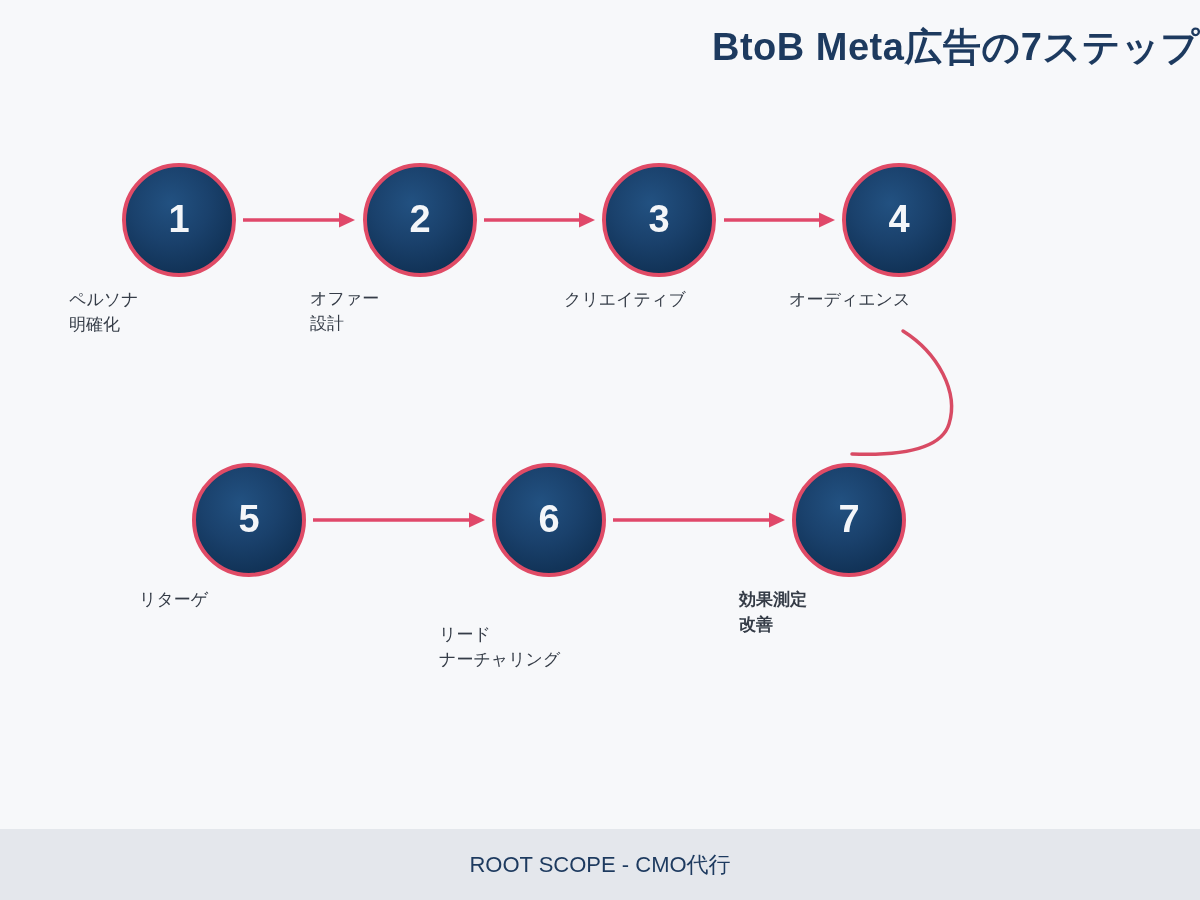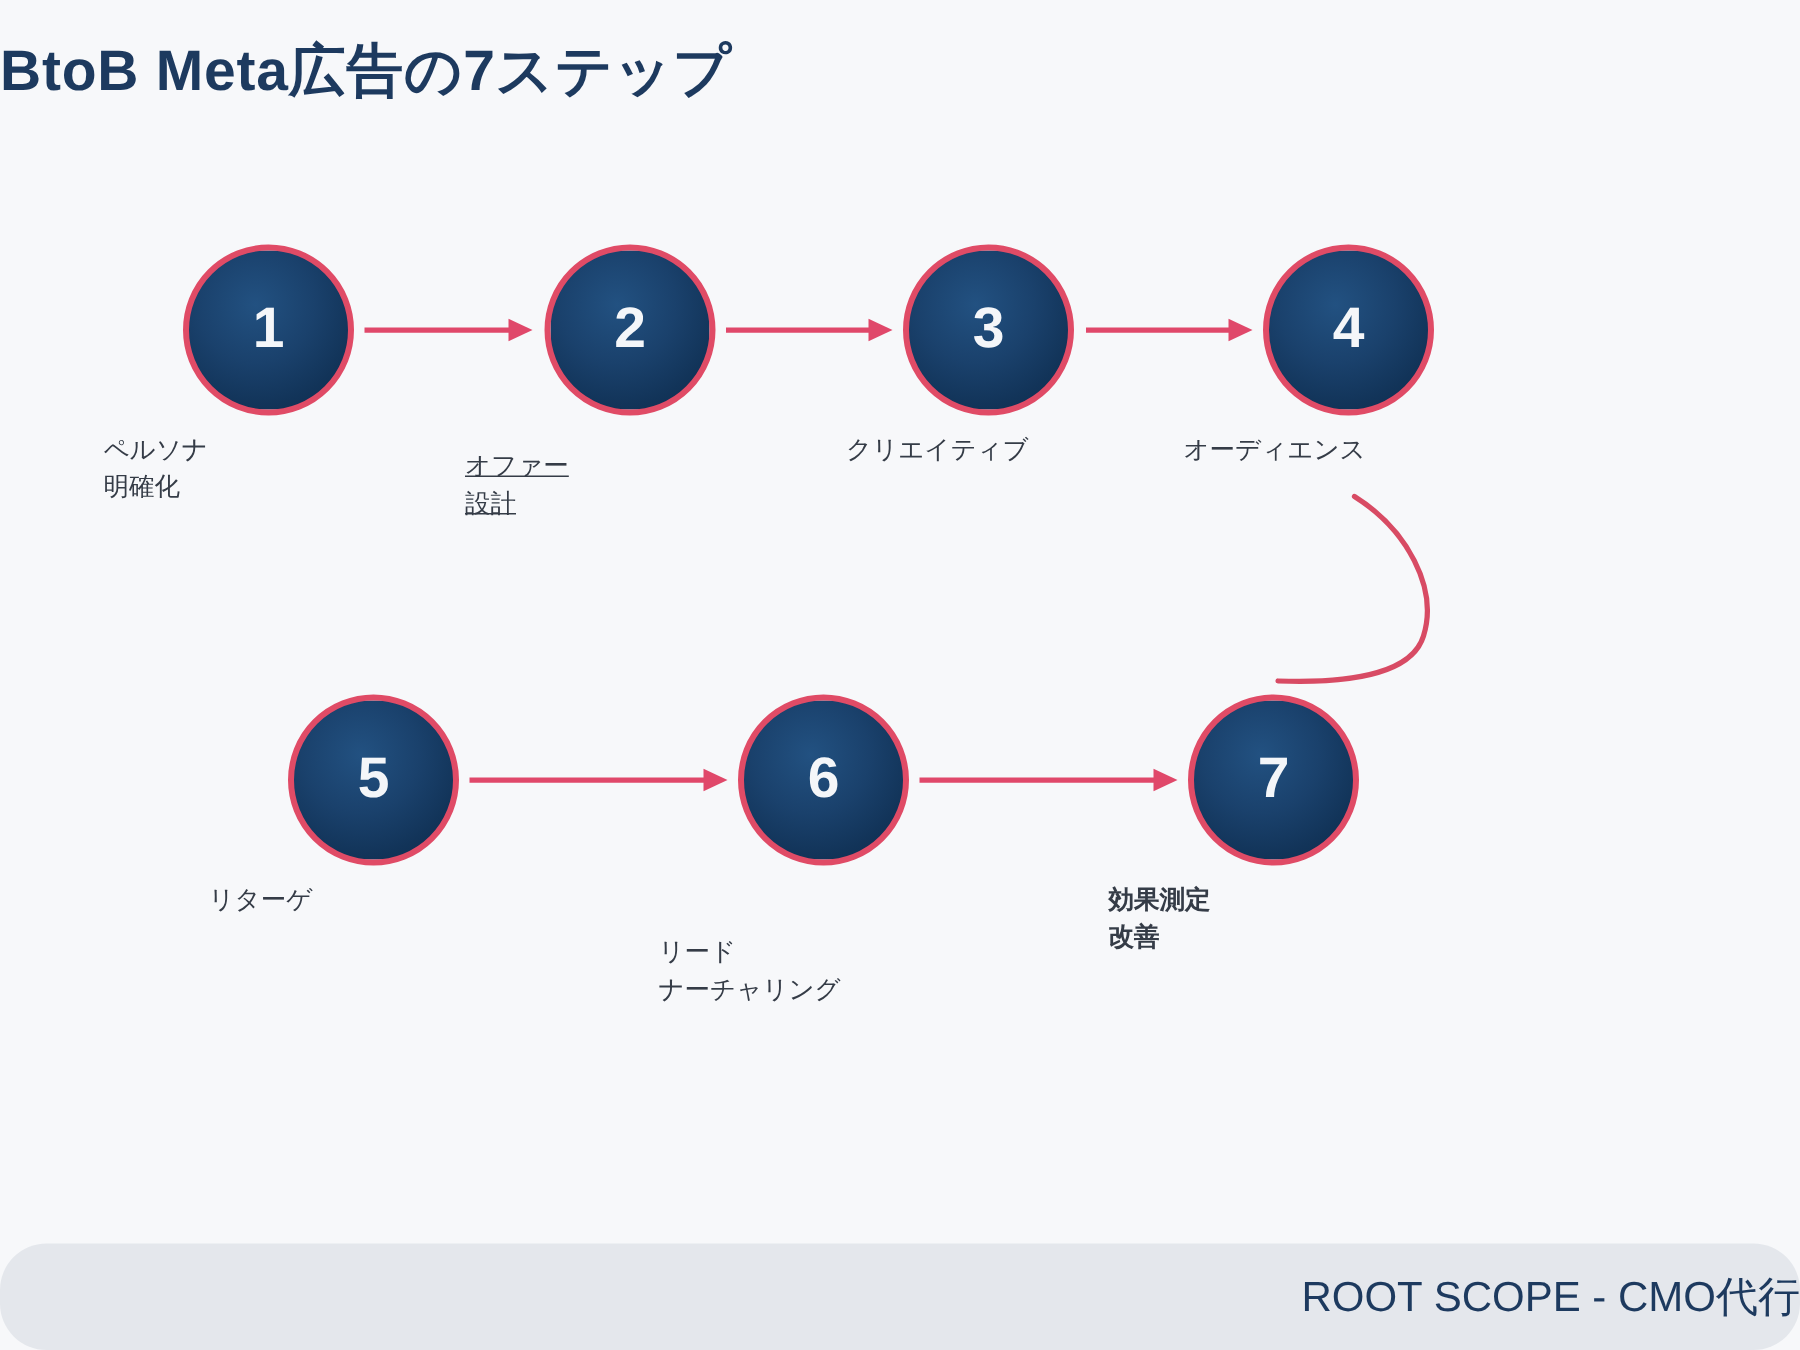--- a/index.html
+++ b/index.html
@@ -6,21 +6,21 @@
   html, body { width: 1200px; height: 900px; }
   body {
     position: relative;
     background: #f7f8fa;
     font-family: "Liberation Sans", sans-serif;
     overflow: hidden;
   }
   .title {
     position: absolute;
     top: 22px; left: 0; width: 1200px;
-    text-align: left;
+    text-align: right;
     font-size: 38px;
     font-weight: 700;
     color: #1d3a5f;
     letter-spacing: 0.5px;
   }
   .connector-layer {
     position: absolute;
     top: 0; left: 0;
     width: 1200px; height: 900px;
     pointer-events: none;
@@ -49,25 +49,24 @@
     line-height: 25px;
     color: #353c47;
   }
   .footer {
     position: absolute;
     left: 0; bottom: 0;
     width: 1200px; height: 71px;
     background: #e4e7ec;
     display: flex;
     align-items: center;
-    justify-content: flex-end;
-    font-size: 28px;
+    justify-content: center;
+    font-size: 22px;
     font-weight: 500;
     color: #1d3a5f;
-    border-radius: 31px;
   }
 </style>
 </head>
 <body>
 
 <div class="title">BtoB Meta広告の7ステップ</div>
 
 <svg class="connector-layer" viewBox="0 0 1200 900" xmlns="http://www.w3.org/2000/svg">
 
   <g>
@@ -99,21 +98,21 @@
   <span class="num">1</span>
 </div>
 <div class="step-label" style="left:69px; top:287px;">
   <div>ペルソナ</div>
   <div>明確化</div>
 </div>
 
 <div class="circle" style="left:363px; top:163px;">
   <span class="num">2</span>
 </div>
-<div class="step-label" style="left:310px; top:298px;text-decoration:underline;">
+<div class="step-label" style="left:310px; top:286px;">
   <div>オファー</div>
   <div>設計</div>
 </div>
 
 <div class="circle" style="left:602px; top:163px;">
   <span class="num">3</span>
 </div>
 <div class="step-label" style="left:564px; top:287px;">
   <div>クリエイティブ</div>
 </div>

